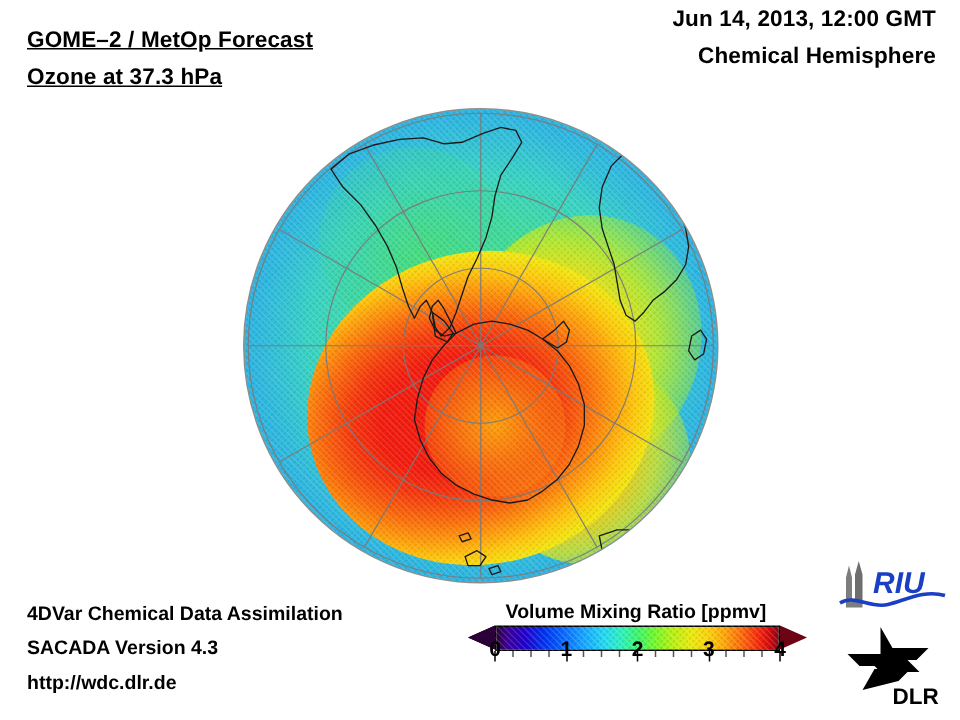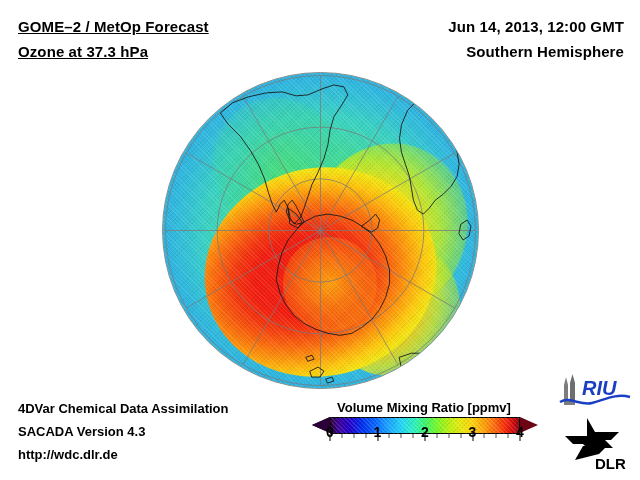--- a/index.html
+++ b/index.html
@@ -20,21 +20,21 @@
   #header-left {
     position: absolute;
     left: 18px;
     top: 14px;
     width: 320px;
     text-decoration: underline;
   }
   #header-right {
     position: absolute;
     right: 16px;
-    top: 14px;
+    top: 0;
     width: 300px;
     text-align: right;
   }
   .hdr-line {
     font-size: 15px;
     font-weight: bold;
     line-height: 25px;
     white-space: nowrap;
     letter-spacing: 0.1px;
   }
@@ -310,21 +310,21 @@
 </head>
 <body>
 
 <div id="header-left">
   <div class="hdr-line">GOME–2 / MetOp Forecast</div>
   <div class="hdr-line">Ozone at 37.3 hPa</div>
 </div>
 
 <div id="header-right">
   <div class="hdr-line">Jun 14, 2013, 12:00 GMT</div>
-  <div class="hdr-line">Southern Hemisphere</div>
+  <div class="hdr-line">Chemical Hemisphere</div>
 </div>
 
 <div id="globe-panel">
   <div id="globe-disc">
 
     <div class="ofield" id="field-base"></div>
     <div class="ofield" id="field-notch-nw"></div>
     <div class="ofield" id="field-arm-ne"></div>
     <div class="ofield" id="field-arm-se"></div>
     <div class="ofield" id="field-max"></div>

